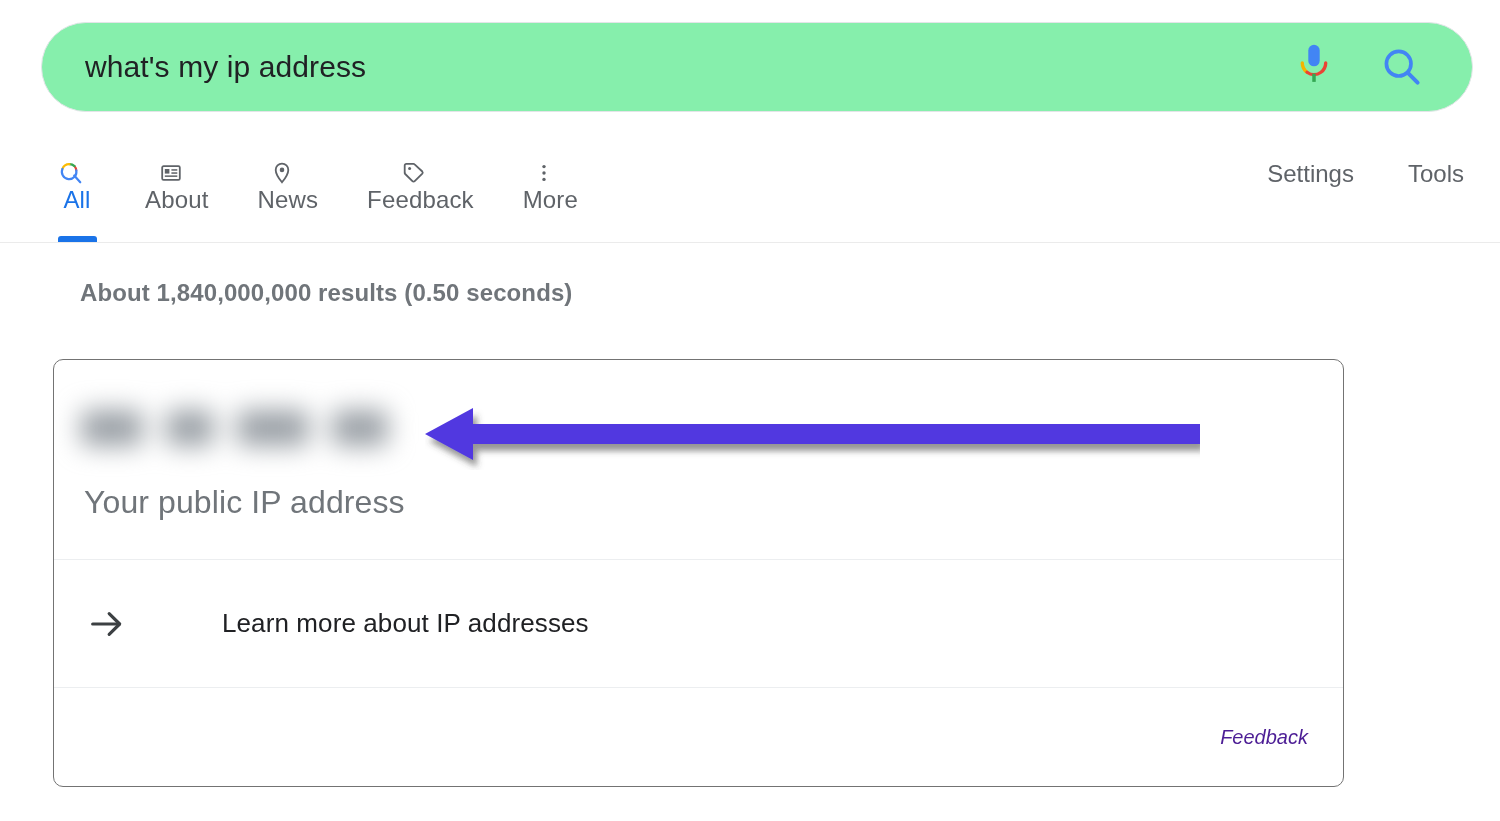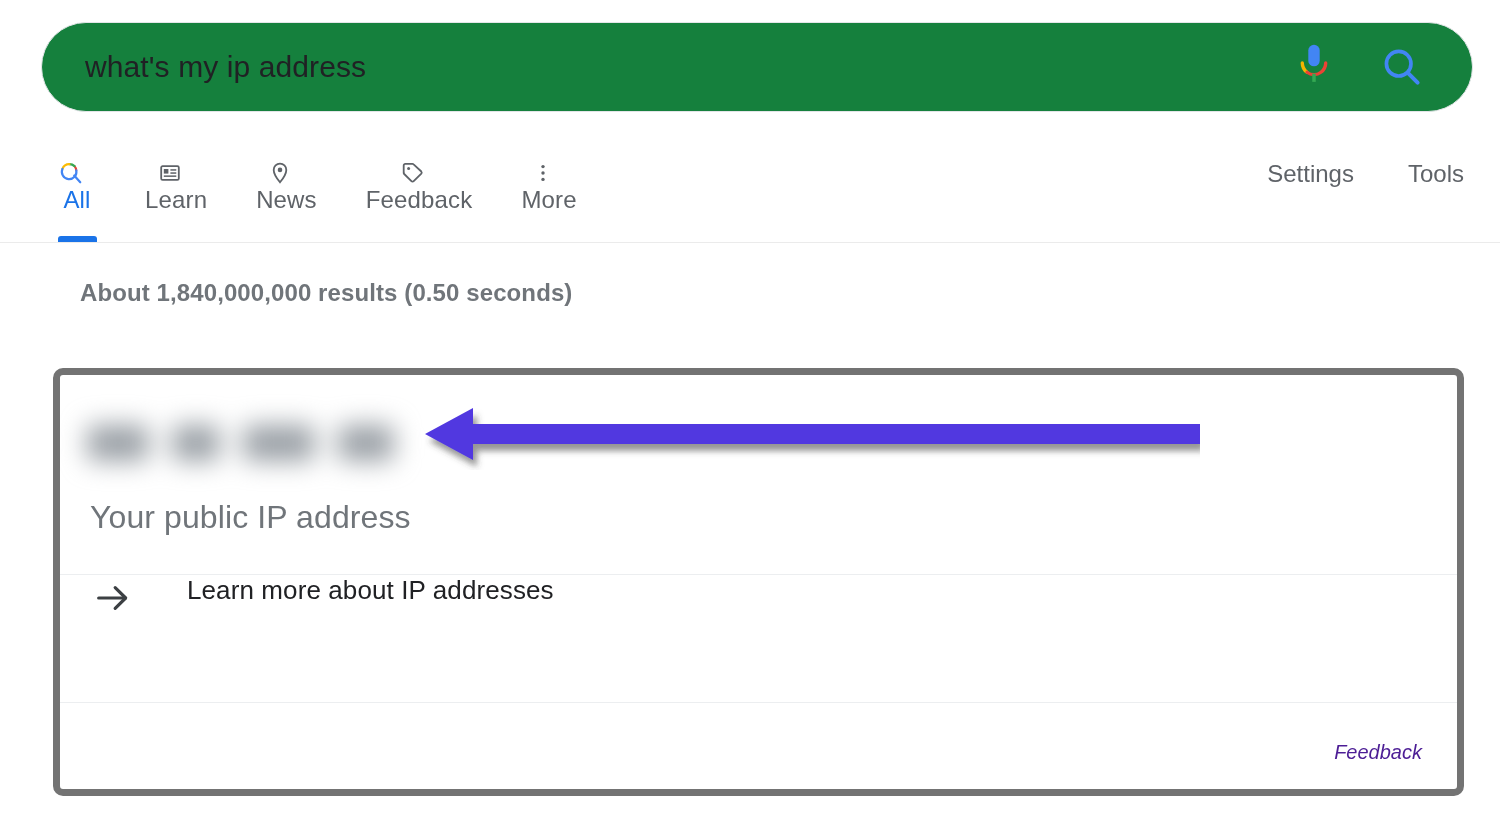--- a/index.html
+++ b/index.html
@@ -19,21 +19,21 @@
   
   #search-box {
     position: absolute;
     left: 41px;
     top: 22px;
     width: 1432px;
     height: 90px;
     box-sizing: border-box;
     border: 1px solid #e3e5e8;
     border-radius: 45px;
-    background: #15803d;
+    background: #86efac;
     display: flex;
     align-items: center;
   }
   #search-query {
     flex: 1 1 auto;
     margin-left: 43px;
     font-size: 30px;
     color: #202124;
     letter-spacing: .1px;
     white-space: nowrap;
@@ -126,25 +126,25 @@
     color: #70757a;
     letter-spacing: .1px;
     white-space: nowrap;
     font-weight: bold;
   }
 
   
   #answer-card {
     position: absolute;
     left: 53px;
-    top: 368px;
-    width: 1411px;
+    top: 359px;
+    width: 1291px;
     height: 428px;
     box-sizing: border-box;
-    border: 7px solid #737373;
+    border: 1px solid #737373;
     border-radius: 10px;
     background: #fff;
   }
   #ip-section {
     position: relative;
     height: 199px;
   }
   #ip-blur {
     position: absolute;
     left: 27px;
@@ -178,22 +178,23 @@
 
   .card-divider {
     height: 1px;
     background: #eceef0;
     width: 100%;
   }
 
   #learn-more-row {
     height: 127px;
     display: flex;
-    align-items: flex-start;
-    cursor: pointer;
+    align-items: center;
+    cursor: pointer;
+    gap: 41px;
   }
   #learn-more-arrow {
     width: 46px;
     height: 46px;
     margin-left: 30px;
     display: flex;
     align-items: center;
     justify-content: center;
     flex: 0 0 auto;
   }
@@ -273,21 +274,21 @@
     <div class="nav-tab">
       <span class="tab-icon">
         <svg width="24" height="24" viewBox="0 0 24 24" xmlns="http://www.w3.org/2000/svg">
           <rect x="3.2" y="5.2" width="17.6" height="13.6" rx="1.4" fill="none" stroke="#5f6368" stroke-width="1.8"></rect>
           <rect x="5.8" y="8" width="4.6" height="4.6" fill="#5f6368"></rect>
           <rect x="12.4" y="8.2" width="5.9" height="1.5" fill="#5f6368"></rect>
           <rect x="12.4" y="11.3" width="5.9" height="1.5" fill="#5f6368"></rect>
           <rect x="5.8" y="14.4" width="12.5" height="1.5" fill="#5f6368"></rect>
         </svg>
       </span>
-      <span class="tab-label">Learn</span>
+      <span class="tab-label">About</span>
     </div>
 
     <div class="nav-tab">
       <span class="tab-icon">
         <svg width="24" height="24" viewBox="0 0 24 24" xmlns="http://www.w3.org/2000/svg">
           <path d="M12 2.6c-3.5 0-6.3 2.8-6.3 6.3 0 4.7 6.3 12.4 6.3 12.4s6.3-7.7 6.3-12.4c0-3.5-2.8-6.3-6.3-6.3z" fill="none" stroke="#5f6368" stroke-width="1.8"></path>
           <circle cx="12" cy="8.9" r="2.3" fill="#5f6368"></circle>
         </svg>
       </span>
       <span class="tab-label">News</span>

